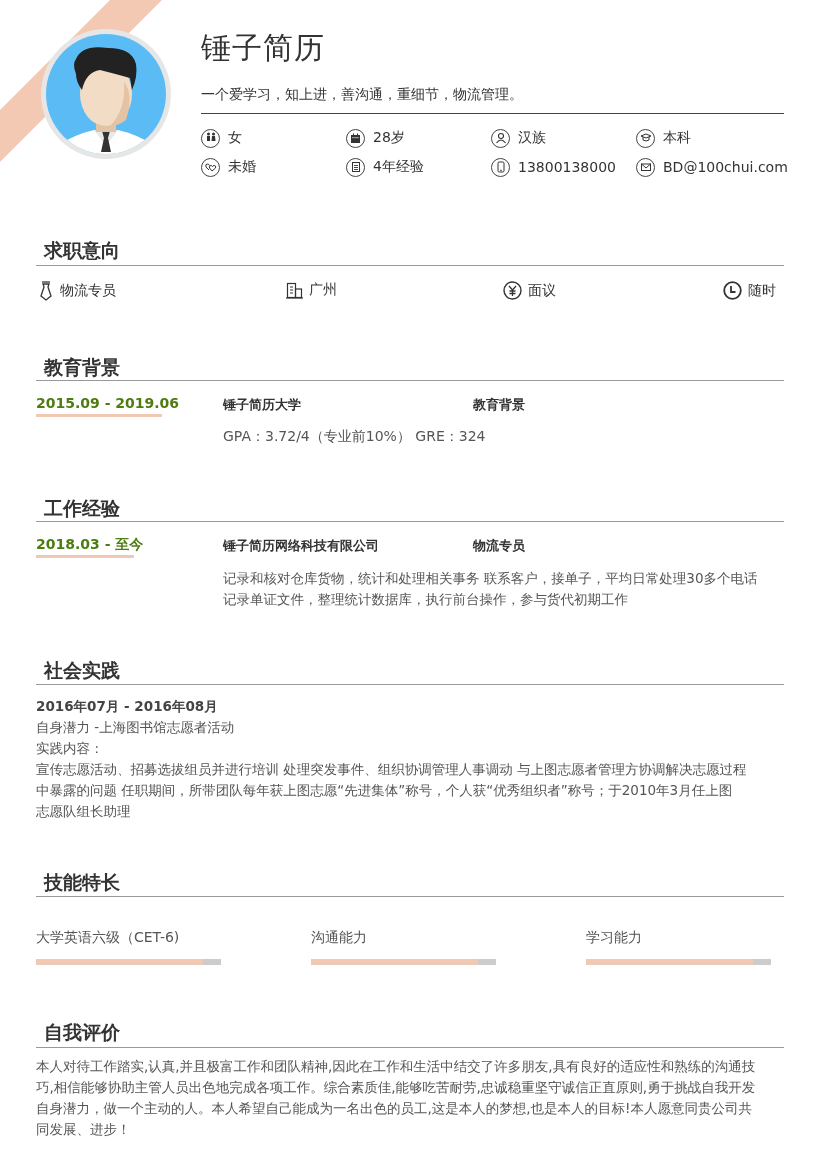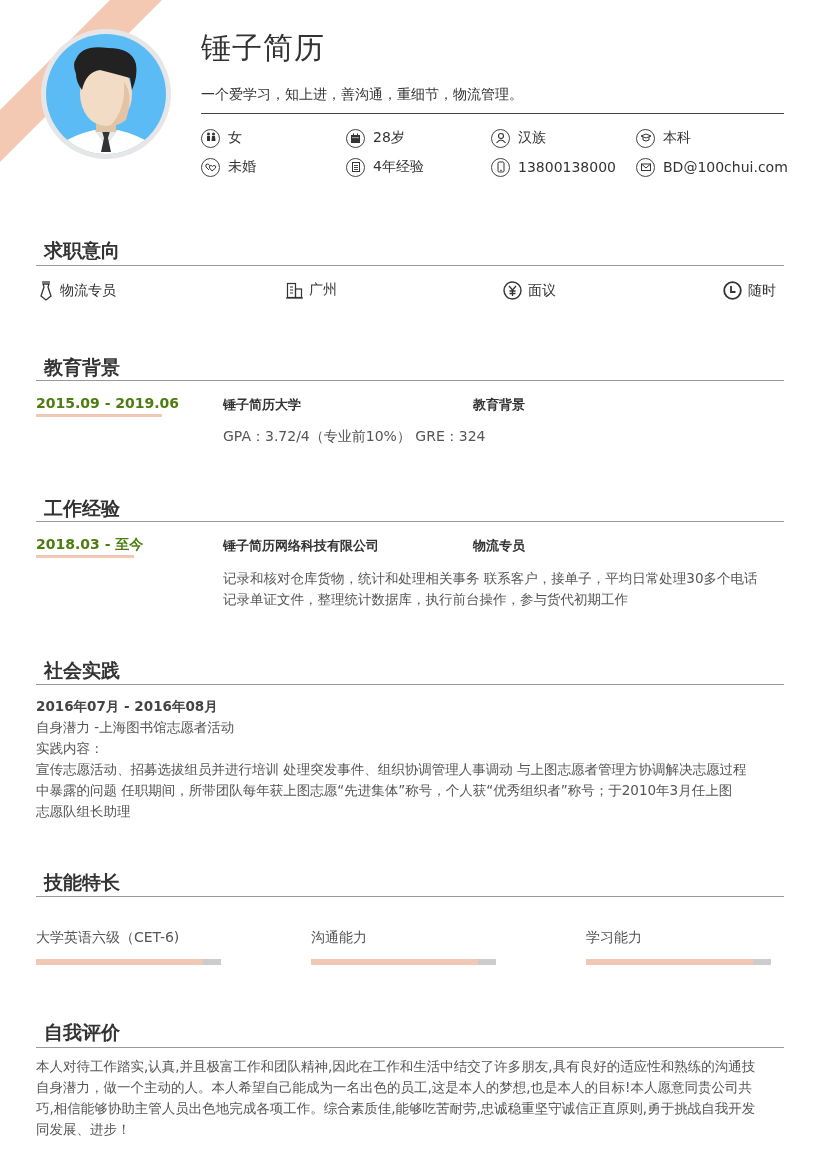--- a/index.html
+++ b/index.html
@@ -212,16 +212,16 @@
   </div>
 <div class="skill-label" style="left:586px">学习能力</div>
 <div class="skill-track" style="left:586px">
     <div class="skill-fill" style="width:90%"></div>
   </div>
 
 <div class="section-title" style="top:1020px">自我评价</div>
 <div class="section-line" style="top:1047px"></div>
 <div class="plain" style="left:36px;top:1056px;width:760px">
   <div style="white-space:nowrap">本人对待工作踏实,认真,并且极富工作和团队精神,因此在工作和生活中结交了许多朋友,具有良好的适应性和熟练的沟通技</div>
+  <div style="white-space:nowrap">巧,相信能够协助主管人员出色地完成各项工作。综合素质佳,能够吃苦耐劳,忠诚稳重坚守诚信正直原则,勇于挑战自我开发</div>
   <div style="white-space:nowrap">自身潜力，做一个主动的人。本人希望自己能成为一名出色的员工,这是本人的梦想,也是本人的目标!本人愿意同贵公司共</div>
-  <div style="white-space:nowrap">巧,相信能够协助主管人员出色地完成各项工作。综合素质佳,能够吃苦耐劳,忠诚稳重坚守诚信正直原则,勇于挑战自我开发</div>
   <div>同发展、进步！</div>
 </div>
 
 </body></html>

